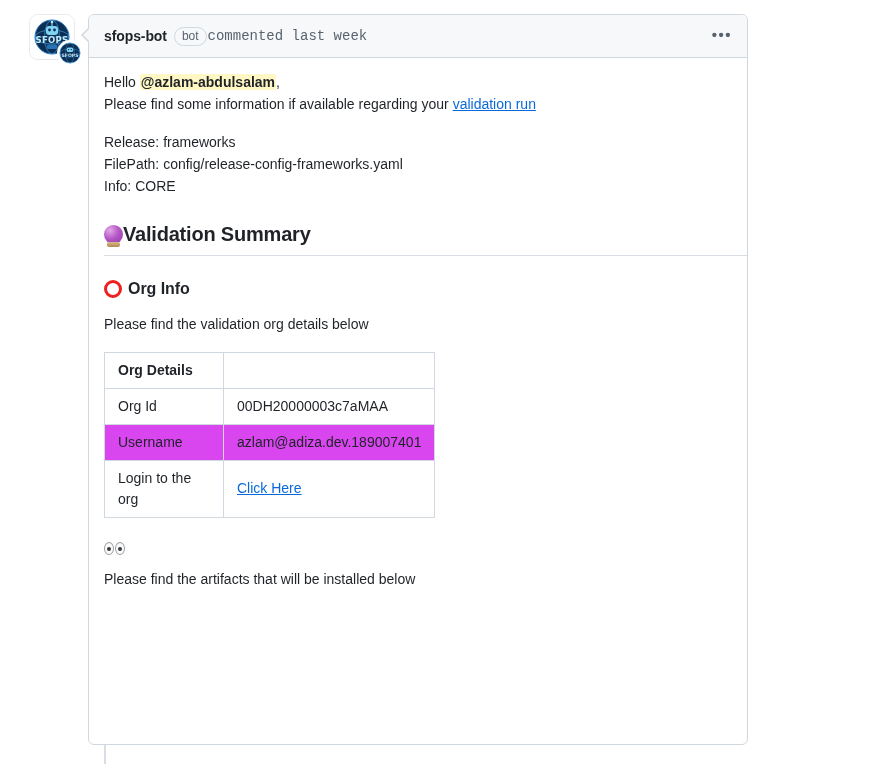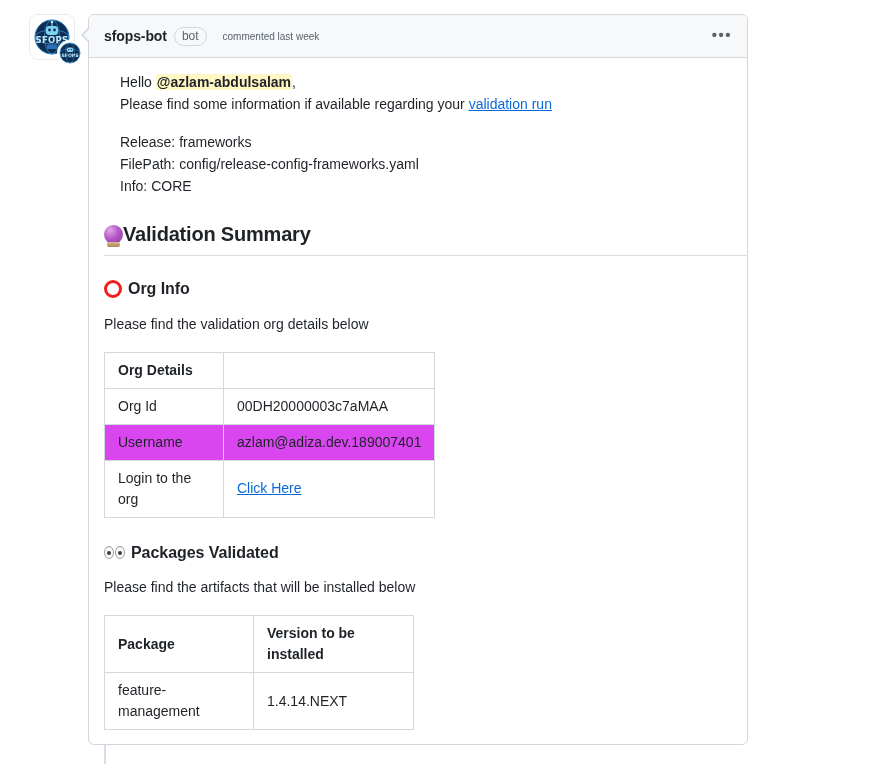--- a/index.html
+++ b/index.html
@@ -110,23 +110,24 @@
     font-size: 12px;
     line-height: 17px;
     color: #59636e;
     border: 1px solid #d1d9e0;
     border-radius: 10px;
     padding: 0 7px;
     background: transparent;
     font-weight: 500;
   }
   .commented {
-    margin-left: 16px;
-    font-size: 10px;
+    margin-left: 1px;
+    font-size: 14px;
     color: #59636e;
+    font-family: Liberation Mono, monospace;
   }
   .kebab {
     position: absolute;
     right: 12px;
     top: 50%;
     transform: translateY(-50%);
     width: 26px; height: 26px;
     display: flex; align-items: center; justify-content: center;
     border-radius: 6px;
     cursor: pointer;
@@ -138,21 +139,21 @@
   }
   .kebab span { display: block; margin-top: -3px; }
 
   .comment-body {
     padding: 14px 16px 0 15px;
     font-size: 14px;
     line-height: 1.55;
     color: #1f2328;
   }
 
-  p.blk { margin: 0 0 0 16px; }
+  p.blk { margin: 0 0 0 0; }
   .gap { height: 17px; }
 
   .mention {
     background: #fff8c5;
     font-weight: 700;
     color: #1f2328;
     border-radius: 2px;
     padding: 0 1px;
   }
   a.link {
@@ -343,34 +344,19 @@
             </td>
           </tr>
         </tbody>
       </table>
 
       <h3 class="h3 tight">
         <span class="emj-eyes">
           <span class="emj-eye"></span>
             <span class="emj-eye"></span>
         </span>
-        <span>Packages Validated</span>
       </h3>
       <p class="sub-para">Please find the artifacts that will be installed below</p>
 
-      <table class="md" id="pkg-table">
-        <thead>
-          <tr>
-            <th class="c1">Package</th>
-            <th class="c2">Version to be installed</th>
-          </tr>
-        </thead>
-        <tbody>
-          <tr>
-            <td class="c1">feature-management</td>
-            <td class="c2">1.4.14.NEXT</td>
-          </tr>
-        </tbody>
-      </table>
 
     </div>
   </div>
 </div>
 
 </body></html>

